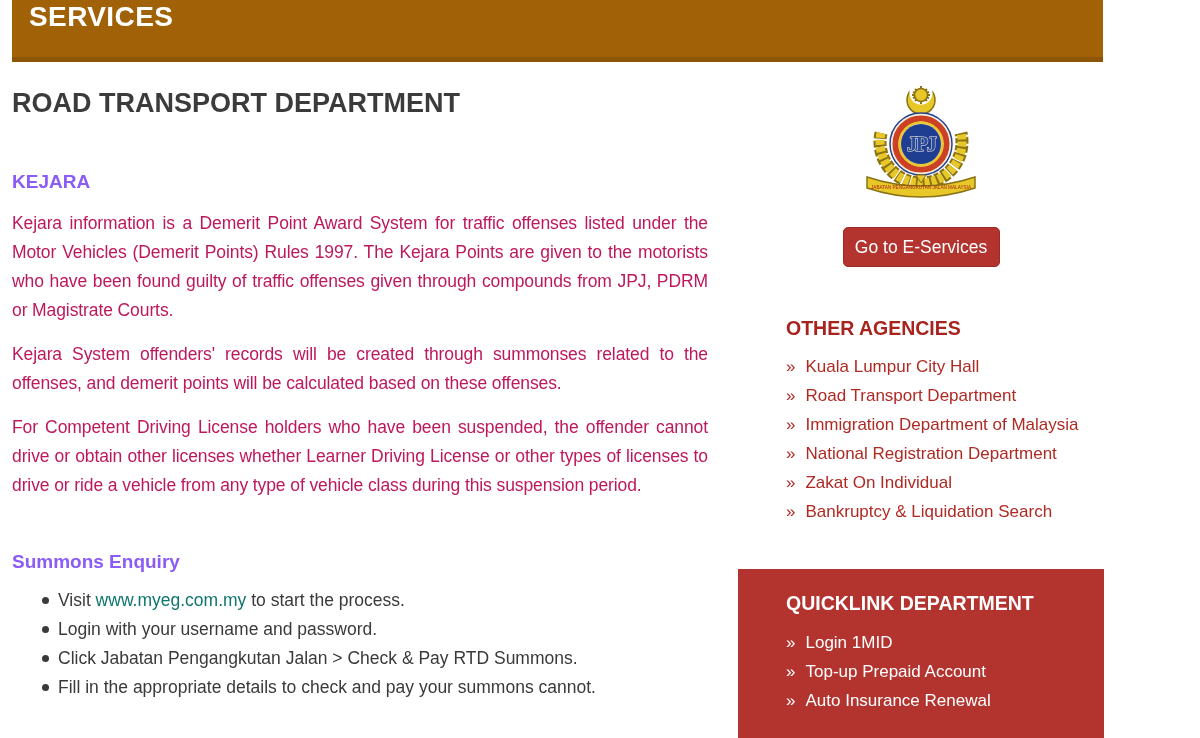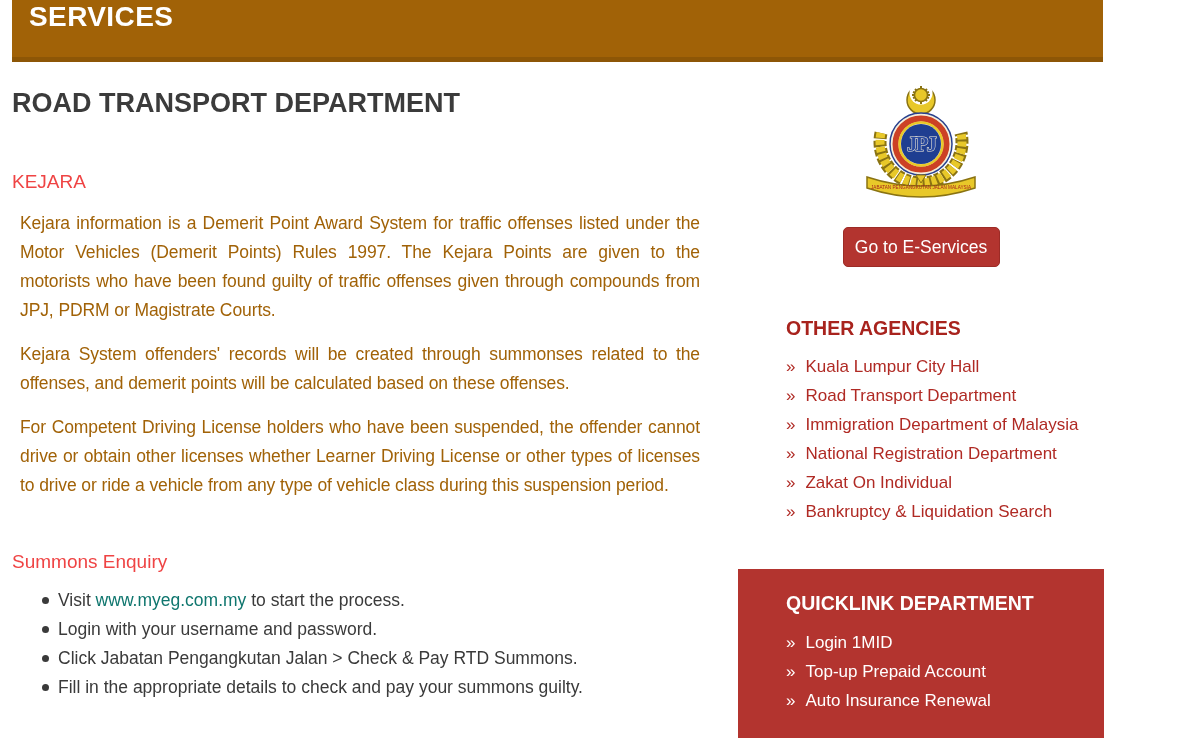--- a/index.html
+++ b/index.html
@@ -8,24 +8,24 @@
 
   
   .banner{position:absolute;left:12px;top:0;width:1091px;height:62px;background:#a16207;
           box-shadow:inset 0 -5px 0 rgba(0,0,0,0.12);}
   .banner h1{margin:0;padding:1px 0 0 17px;font-size:28px;line-height:32px;font-weight:700;
              color:#fff;letter-spacing:0.4px;}
 
   
   .content{position:absolute;left:12px;top:62px;width:696px;}
   .page-title{margin:25px 0 0;font-size:27px;line-height:32px;font-weight:700;color:#3b3b3b;}
-  .sub-heading{margin:0;font-size:19px;line-height:24px;font-weight:400;color:#ef4444;}
+  .sub-heading{margin:0;font-size:19px;line-height:24px;font-weight:700;color:#8b5cf6;}
   .kejara-heading{margin-top:51px;}
-  .content p{margin:15px 8px 0;font-size:17.5px;line-height:29px;text-align:justify;
-             color:#a16207;letter-spacing:-0.1px;}
+  .content p{margin:15px 0 0;font-size:17.5px;line-height:29px;text-align:justify;
+             color:#be185d;letter-spacing:-0.1px;}
   .summons-heading{margin-top:50px;}
   .steps{list-style:none;margin:12px 0 0;padding:0;}
   .steps li{position:relative;padding-left:46px;font-size:17.5px;line-height:29px;color:#3a3a3a;}
   .steps li::before{content:"";position:absolute;left:30px;top:11px;width:7px;height:7px;
                     border-radius:50%;background:#3a3a3a;}
   a.red-link{color:#0f766e;text-decoration:none;cursor:pointer;}
 
   
   .sidebar{position:absolute;left:738px;top:62px;width:366px;}
   .logo-wrap{margin-top:23px;text-align:center;}
@@ -67,21 +67,21 @@
     </section>
 
     <section>
       <h3 class="sub-heading summons-heading">Summons Enquiry</h3>
       <ul class="steps">
         <li>
           <span>Visit </span><a class="red-link">www.myeg.com.my</a><span> to start the process.</span>
         </li>
         <li>Login with your username and password.</li>
         <li>Click Jabatan Pengangkutan Jalan &gt; Check &amp; Pay RTD Summons.</li>
-        <li>Fill in the appropriate details to check and pay your summons guilty.</li>
+        <li>Fill in the appropriate details to check and pay your summons cannot.</li>
       </ul>
     </section>
   </main>
 
   <aside class="sidebar">
 
     <div class="logo-wrap">
       <svg width="122" height="117" viewBox="0 0 122 117">
 
         <path d="M21 48 A 41 41 0 1 0 101 48" fill="none" stroke="#8a7312" stroke-width="13" stroke-dasharray="6 2"></path>

